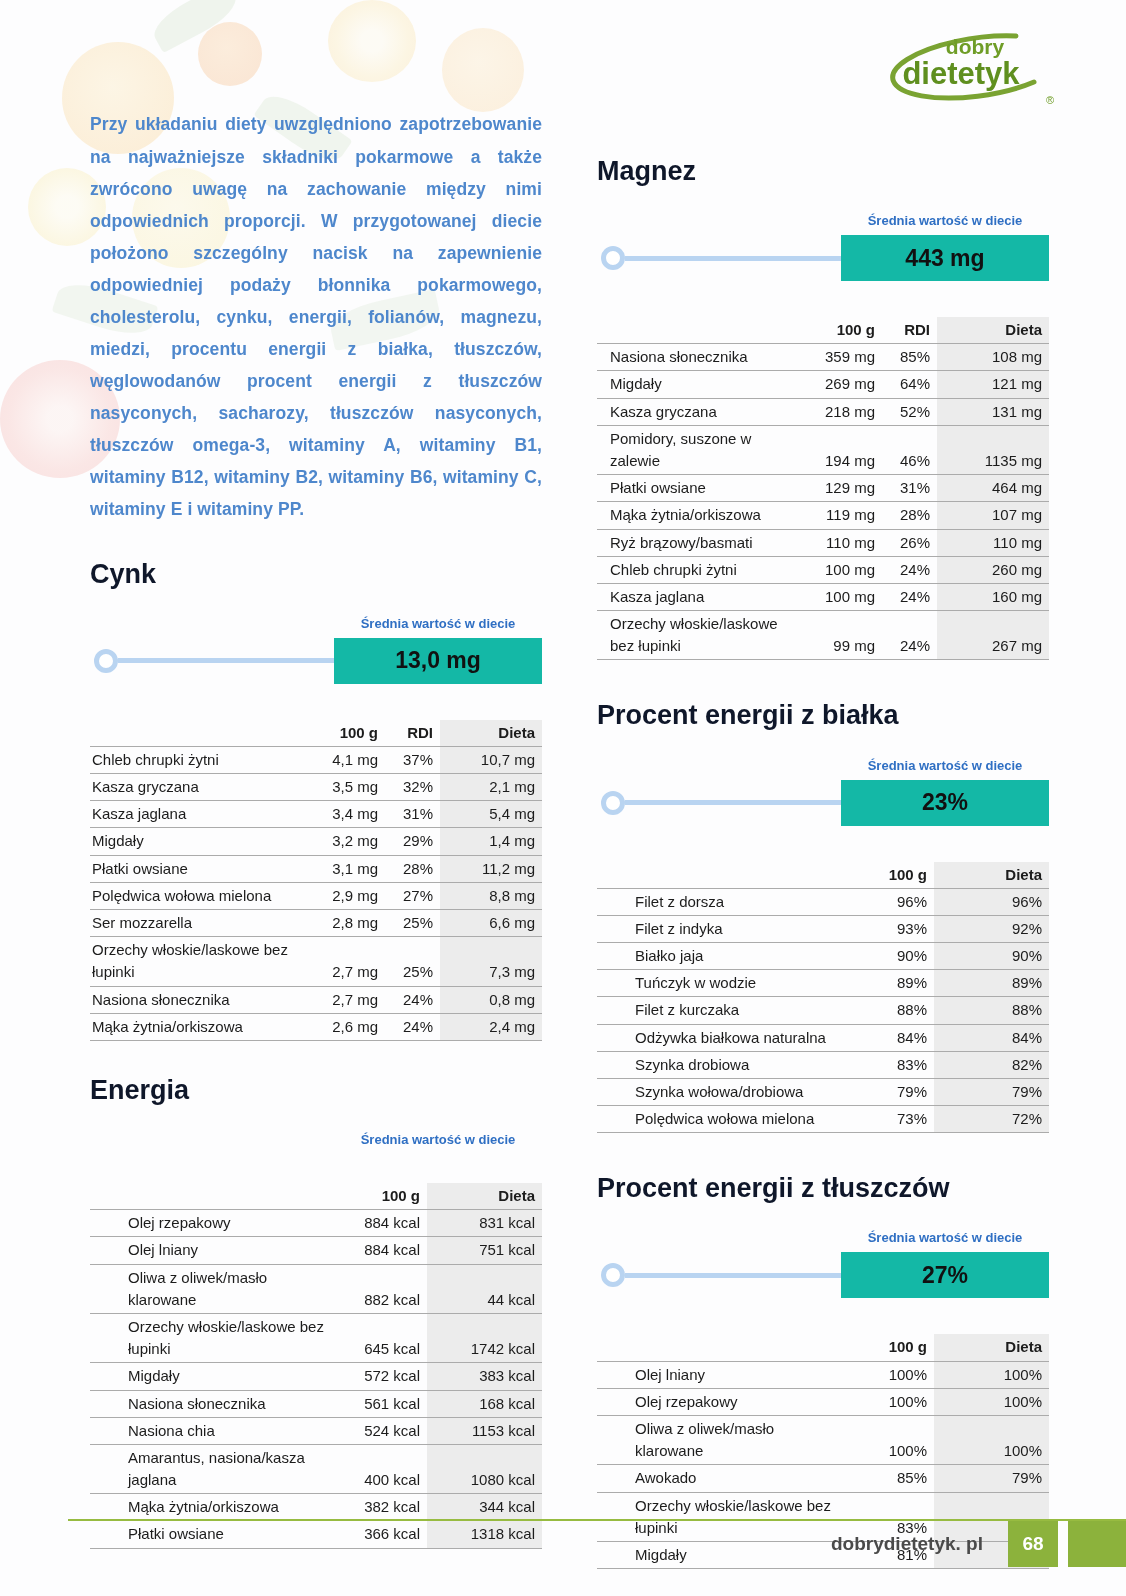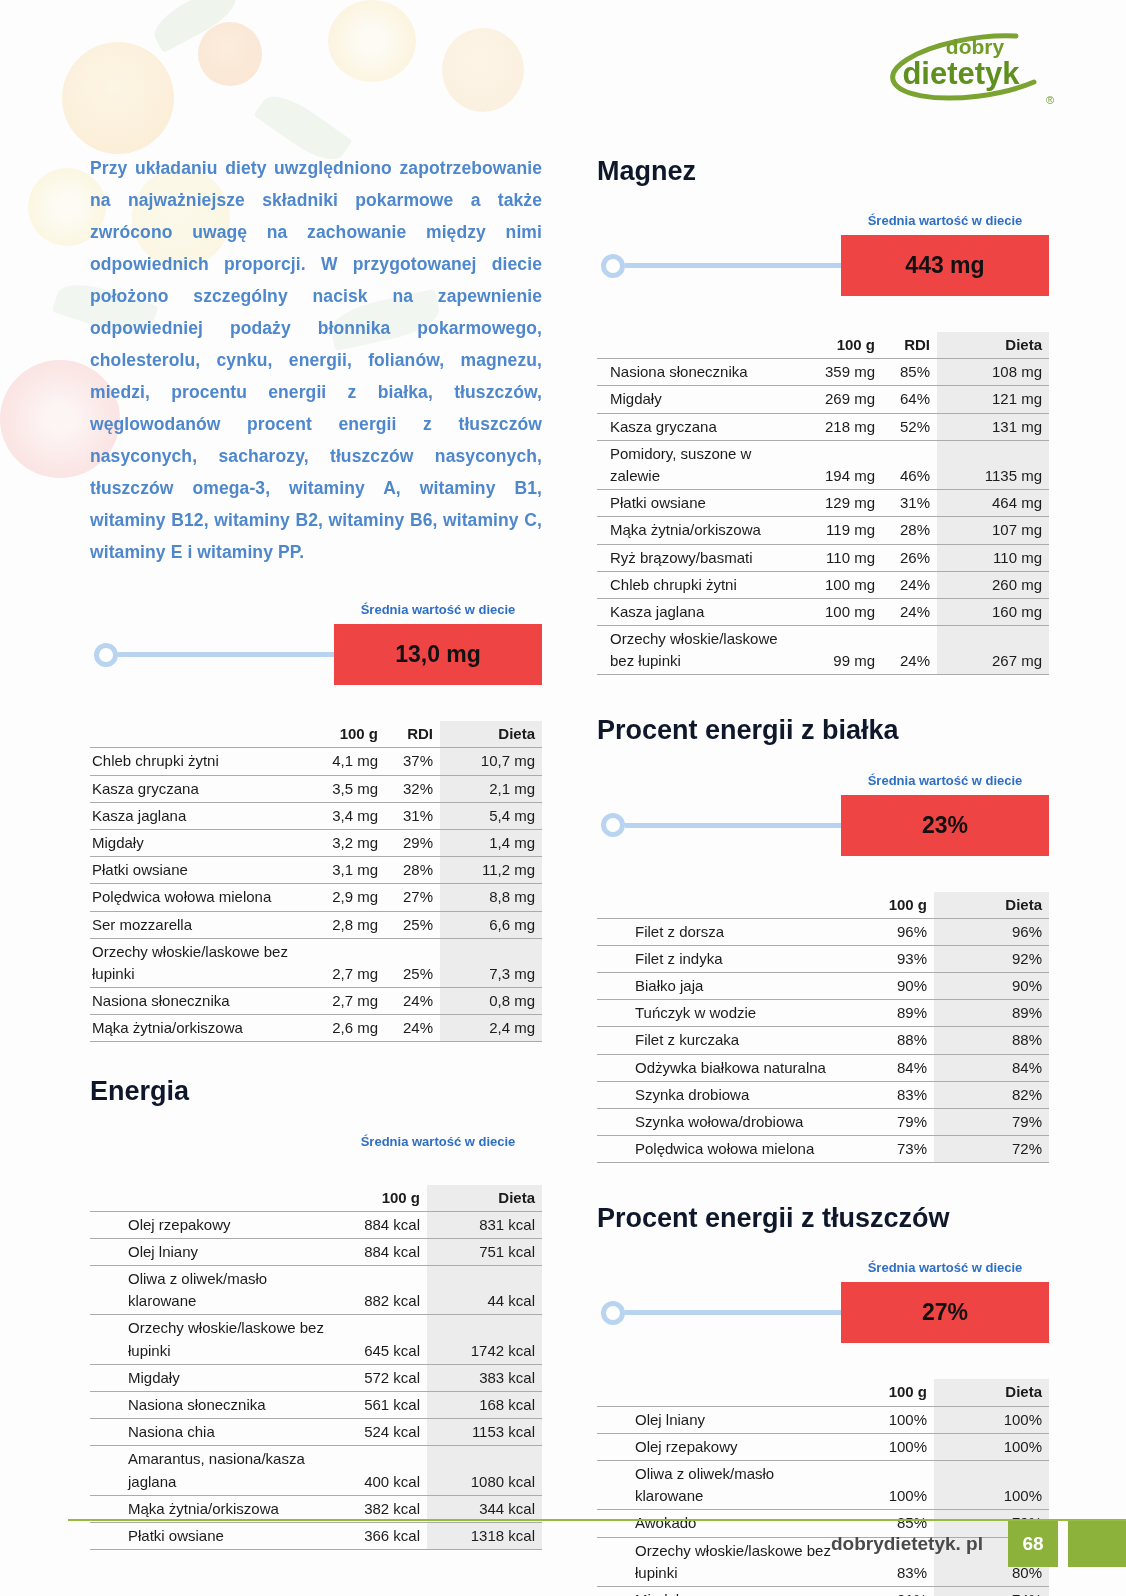--- a/index.html
+++ b/index.html
@@ -23,21 +23,21 @@
     margin-top:88px;color:#4e87cc;font-weight:bold;font-size:17.5px;
     line-height:1.83;text-align:justify;letter-spacing:.1px;
   }
   .sec{margin-top:34px;}
   .sec-title{margin:8px 0 26px 0;color:#0f172a;font-size:27px;font-weight:bold;line-height:1.15;}
   .avg-label{width:208px;margin-left:auto;text-align:center;color:#2f6fc3;font-size:13px;font-weight:bold;margin-bottom:7px;}
   .lolli{display:flex;align-items:center;}
   .dot{width:14px;height:14px;border:5px solid #b9d4f1;border-radius:50%;background:#fff;margin-left:4px;flex:0 0 auto;}
   .line{flex:1 1 auto;height:5px;background:#b9d4f1;}
   .bar{
-    flex:0 0 208px;height:61px;background:#ef4444;color:#111;
+    flex:0 0 208px;height:46px;background:#14b8a6;color:#111;
     font-size:23px;font-weight:bold;display:flex;align-items:center;justify-content:center;
   }
   
   table.data{width:100%;border-collapse:collapse;table-layout:fixed;margin-top:36px;font-size:15px;color:#1c1c1c;}
   table.data col.c-dieta{background:#ececec;}
   table.data th,table.data td{
     padding:2px 7px 2px 0;line-height:1.48;vertical-align:bottom;
     border-bottom:1px solid #ababab;word-wrap:break-word;
   }
   table.data th{font-weight:bold;text-align:right;}
@@ -79,20 +79,21 @@
     <text x="188" y="80" font-size="11" fill="#6f9d27" font-family="Liberation Sans, sans-serif">®</text>
   </svg>
 </div>
 
 <div class="cols">
 
   <div class="col left">
     <p class="intro">Przy układaniu diety uwzględniono zapotrzebowanie na najważniejsze składniki pokarmowe a także zwrócono uwagę na zachowanie między nimi odpowiednich proporcji. W przygotowanej diecie położono szczególny nacisk na zapewnienie odpowiedniej podaży błonnika pokarmowego, cholesterolu, cynku, energii, folianów, magnezu, miedzi, procentu energii z białka, tłuszczów, węglowodanów procent energii z tłuszczów nasyconych, sacharozy, tłuszczów nasyconych, tłuszczów omega-3, witaminy A, witaminy B1, witaminy B12, witaminy B2, witaminy B6, witaminy C, witaminy E i witaminy PP.</p>
 
     <section class="sec">
+      <h2 class="sec-title">Cynk</h2>
       <div class="avg">
         <div class="avg-label">Średnia wartość w diecie</div>
         <div class="lolli">
           <span class="dot"></span>
           <span class="line"></span>
           <div class="bar">13,0 mg</div>
         </div>
       </div>
       <table class="data t3">
           <colgroup>

